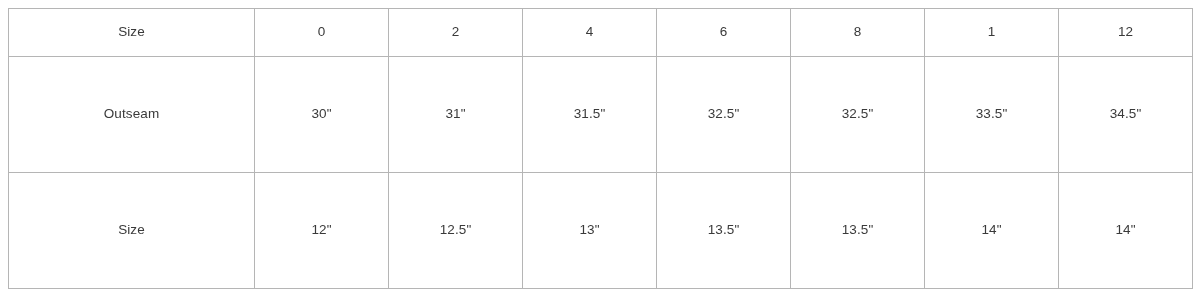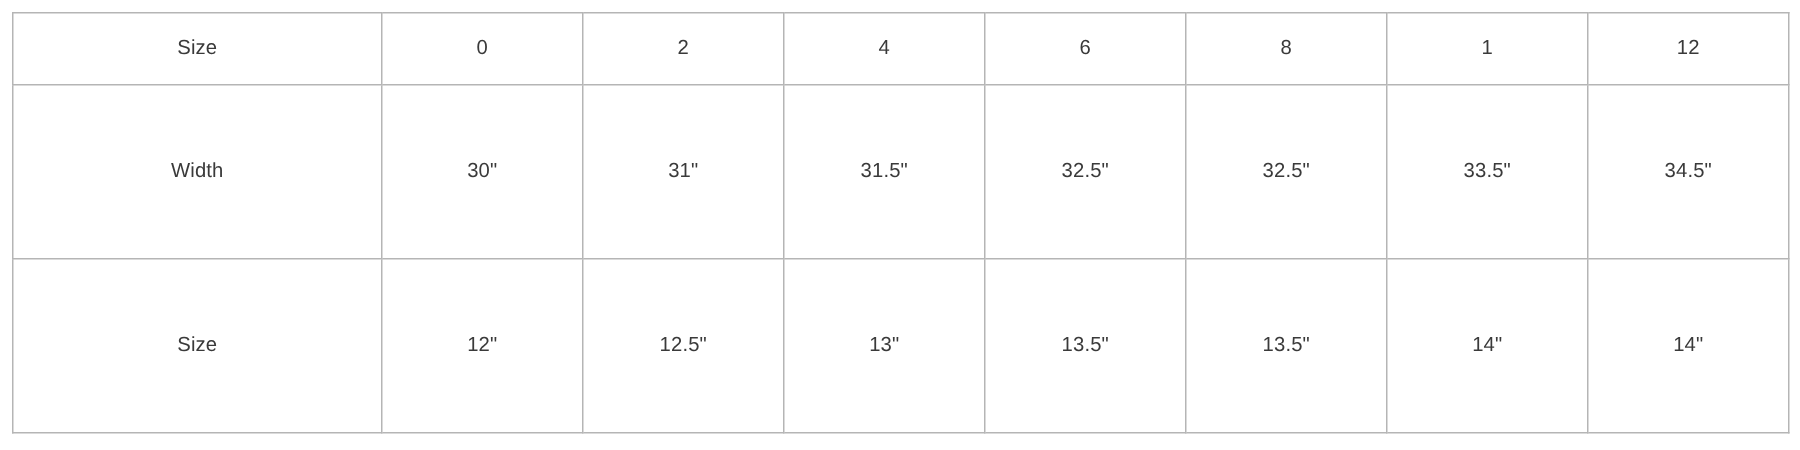--- a/index.html
+++ b/index.html
@@ -97,21 +97,21 @@
           <span class="cell-text">12</span>
         </th>
       </tr>
     </thead>
     <tbody>
 
 
 
       <tr>
         <td>
-          <span class="cell-text">Width</span>
+          <span class="cell-text">Outseam</span>
         </td>
         <td>
           <span class="cell-text">30"</span>
         </td>
         <td>
           <span class="cell-text">31"</span>
         </td>
         <td>
           <span class="cell-text">31.5"</span>
         </td>

